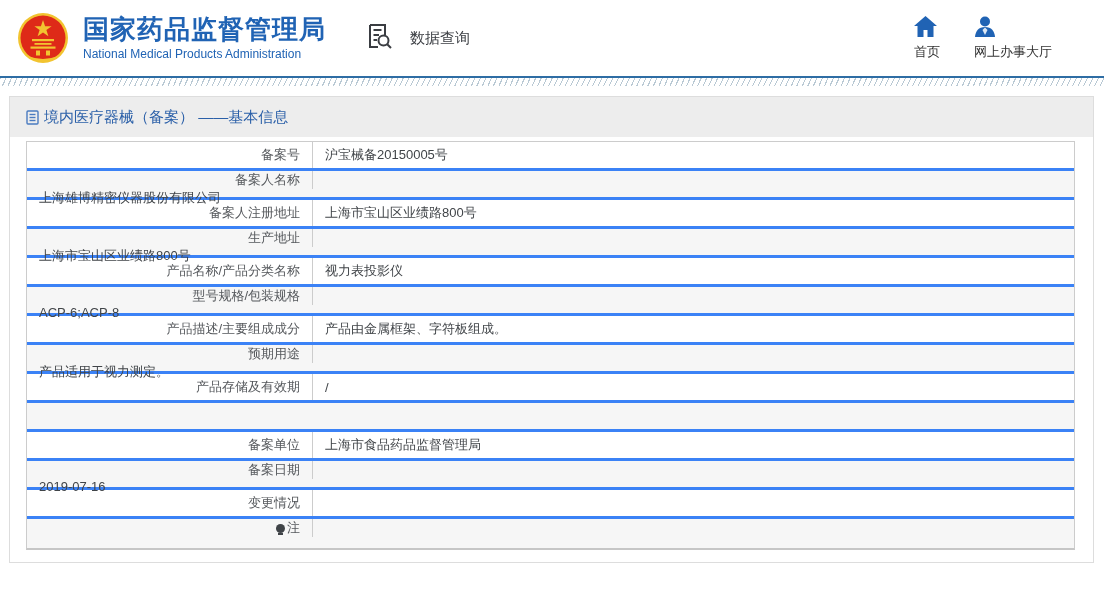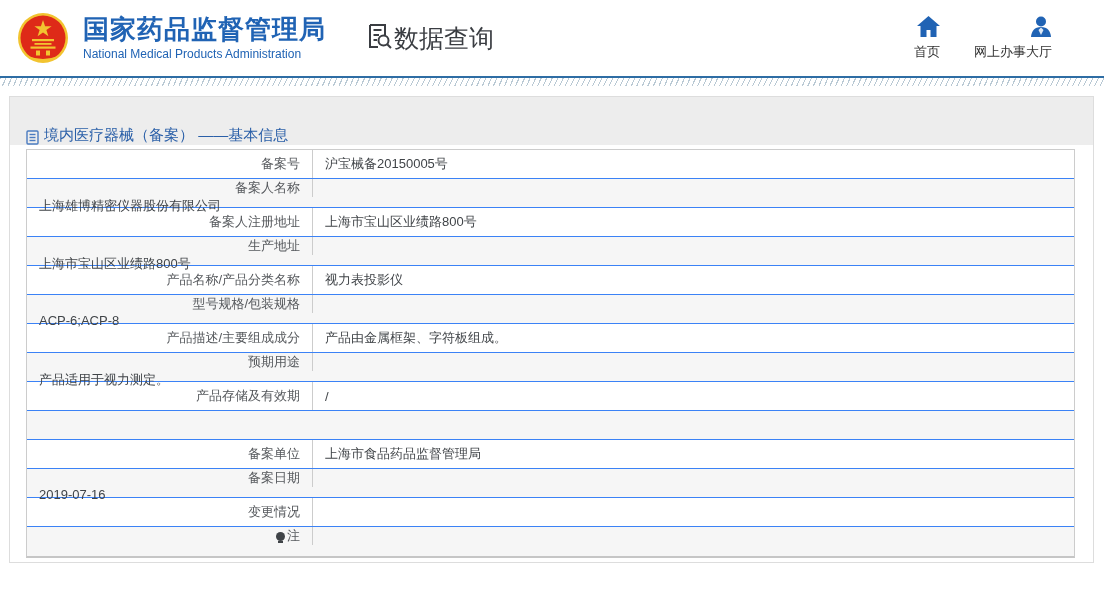--- a/index.html
+++ b/index.html
@@ -21,61 +21,61 @@
   .emblem { width: 50px; height: 50px; margin-left: 18px; flex: 0 0 auto; }
   .brand { margin-left: 15px; }
   .brand-cn {
     font-size: 26px; font-weight: bold; color: #2063b4;
     letter-spacing: 1px; line-height: 1.1;
   }
   .brand-en { font-size: 12px; color: #2063b4; margin-top: 3px; }
   .data-query {
     display: flex; align-items: center; margin-left: 38px; cursor: pointer;
   }
-  .data-query-label { font-size: 25px; color: #3a3d42; margin-left: 0; }
+  .data-query-label { font-size: 15px; color: #3a3d42; margin-left: 16px; }
   .header-nav { display: flex; gap: 34px; padding-right: 52px; }
   .nav-item {
-    display: flex; flex-direction: column; align-items: flex-end;
+    display: flex; flex-direction: column; align-items: flex-start;
     gap: 2px; cursor: pointer; text-decoration: none; font-family: Liberation Serif, serif;
   }
   .nav-label { font-size: 13px; color: #333333; white-space: nowrap; }
   
   .divider-solid { height: 2px; background: #2e6da4; }
   .divider-hatch {
     height: 8px;
     background: repeating-linear-gradient(115deg, #b9c9d4 0 1px, #ffffff 1px 5px);
   }
   
   .panel {
     margin: 10px 10px 0 9px;
     width: 1085px;
     height: 467px;
     border: 1px solid #dddddd;
     background: #ffffff;
   }
   .panel-title {
-    height: 48px;
+    height: 40px;
     background: #ededed;
-    display: flex; align-items: flex-end;
+    display: flex; align-items: center;
     padding-left: 16px;
     font-size: 15px;
     color: #2a5fa8;
   }
   .panel-title .doc-icon { margin-right: 5px; display: inline-flex; }
   
   .info-table {
     margin: 4px 18px 0 16px;
     border: 1px solid #cccccc;
     border-bottom: 2px solid #c6c6c6;
   }
   .trow {
     display: flex;
     height: 29px;
     background: #ffffff;
-    border-bottom: 1px solid #3b82f6;
+    border-bottom: 3px solid #3b82f6;
   }
   .trow:last-child { border-bottom: none; }
   .trow.alt { background: #f6f6f6; flex-direction: column; }
   .cell { display: flex; align-items: center; font-size: 13px; }
   .cell.lab {
     width: 286px; flex: 0 0 auto;
     justify-content: flex-end;
     padding-right: 12px;
     color: #55585c;
     border-right: 1px solid #cccccc;

